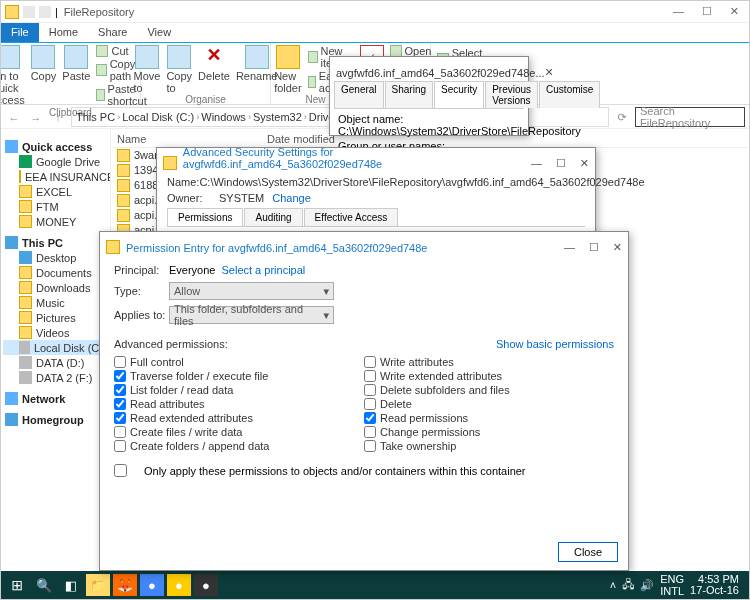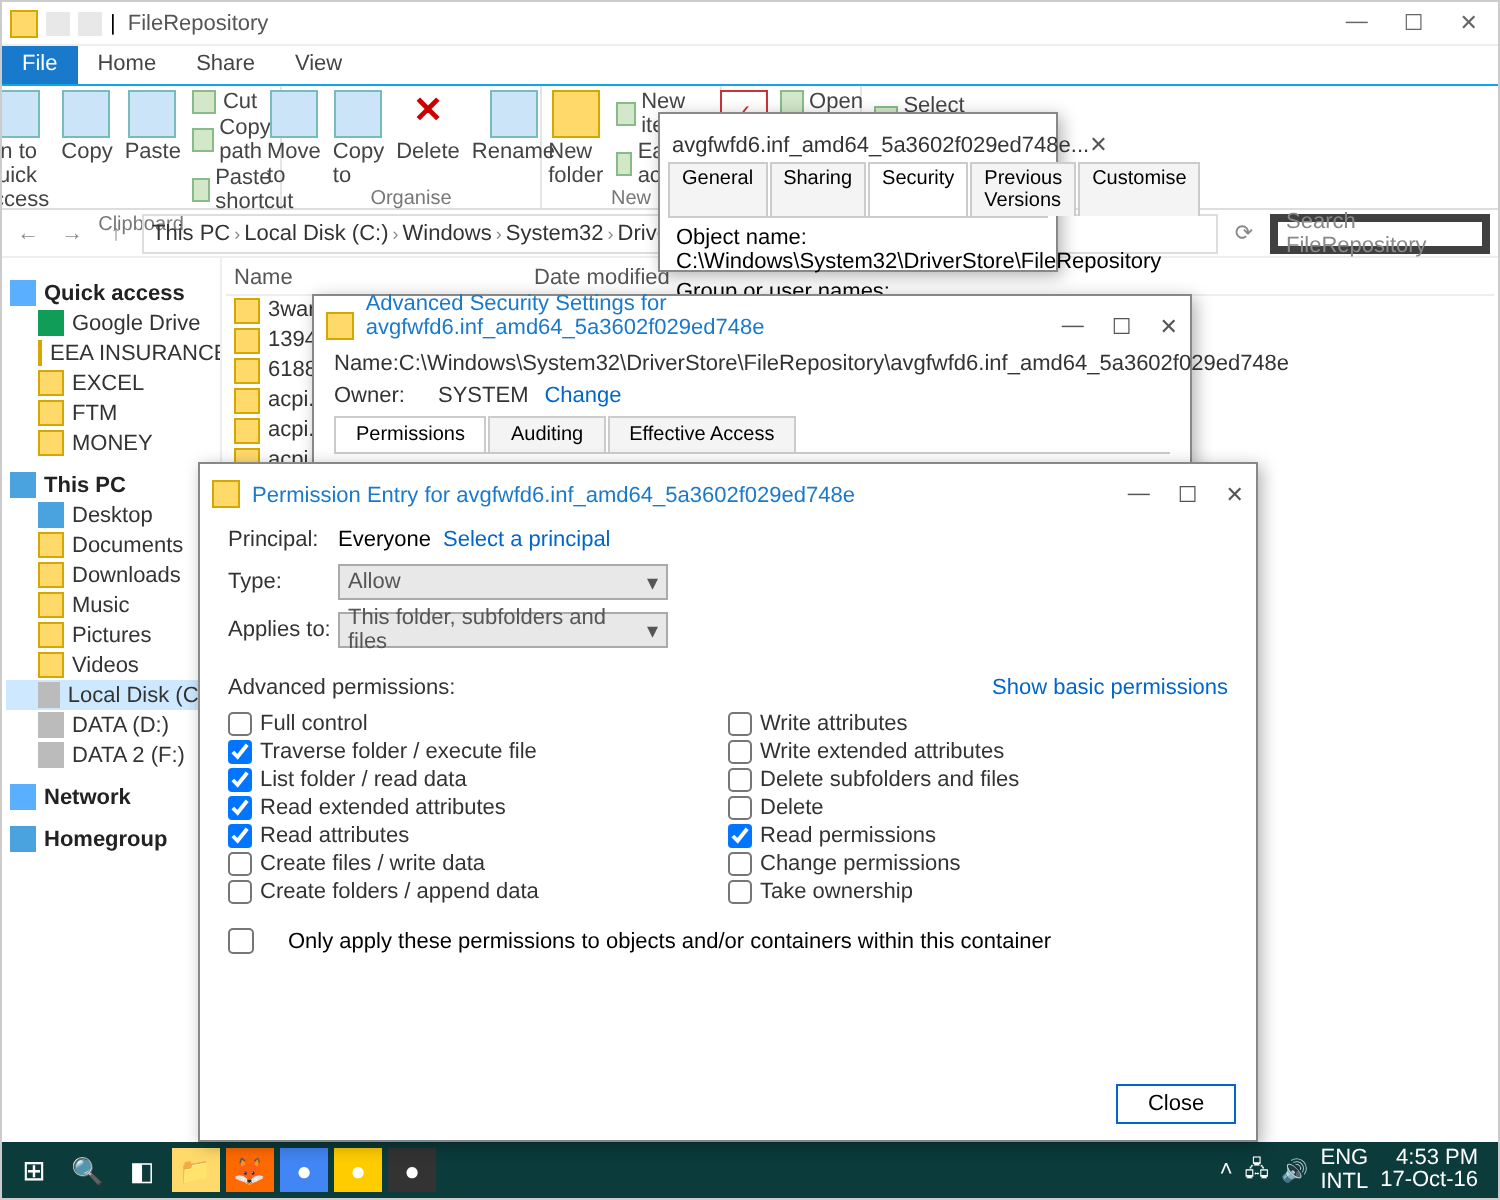--- a/index.html
+++ b/index.html
@@ -22,21 +22,21 @@
 .ricon.red{background:#fff;border:none;color:#c00;font-size:18px;line-height:20px;text-align:center;font-weight:bold}
 .rlist{display:flex;flex-direction:column;gap:1px;font-size:10px;color:#444}
 .rlist span{display:flex;align-items:center;gap:3px}
 .rlist .mi{width:12px;height:12px;background:#d2e8c8;border:1px solid #8b8;display:inline-block}
 .grplbl{font-size:10px;color:#777;text-align:center}
 .addr{height:24px;display:flex;align-items:center;border-bottom:1px solid #eee;padding:0 4px;gap:4px}
 .navb{width:18px;height:18px;color:#888;text-align:center;line-height:18px}
 .bc{flex:1;display:flex;align-items:center;gap:2px;border:1px solid #ddd;height:20px;padding:0 4px;color:#333;overflow:hidden}
 .bc span{white-space:nowrap}
 .car{color:#888;font-size:9px}
-.search{width:110px;height:20px;border:4px solid #404040;padding:0 4px;color:#888;display:flex;align-items:center}
+.search{width:110px;height:20px;border:1px solid #404040;padding:0 4px;color:#888;display:flex;align-items:center}
 .main{display:flex;height:440px}
 .side{width:110px;border-right:1px solid #eee;padding:4px 2px;overflow:hidden}
 .snode{display:flex;align-items:center;gap:4px;padding:1px 2px;color:#333;white-space:nowrap}
 .snode.ind{padding-left:16px}
 .snode.sel{background:#cde8ff}
 .sico{width:13px;height:13px;display:inline-block}
 .sico.star{background:#5ab0ff}
 .sico.gd{background:#0f9d58}
 .sico.fld{background:#ffd96a;border:1px solid #d4a800}
 .sico.pc{background:#4aa3df}
@@ -476,25 +476,25 @@
           <label class="ck">
             <input type="checkbox" checked="" style="">
             <span>Traverse folder / execute file</span>
           </label>
           <label class="ck">
             <input type="checkbox" checked="" style="">
             <span>List folder / read data</span>
           </label>
           <label class="ck">
             <input type="checkbox" checked="" style="">
+            <span>Read attributes</span>
+          </label>
+          <label class="ck">
+            <input type="checkbox" checked="" style="">
             <span>Read extended attributes</span>
-          </label>
-          <label class="ck">
-            <input type="checkbox" checked="" style="">
-            <span>Read attributes</span>
           </label>
           <label class="ck">
             <input type="checkbox" style="">
             <span>Create files / write data</span>
           </label>
           <label class="ck">
             <input type="checkbox" style="">
             <span>Create folders / append data</span>
           </label>
         </div>

